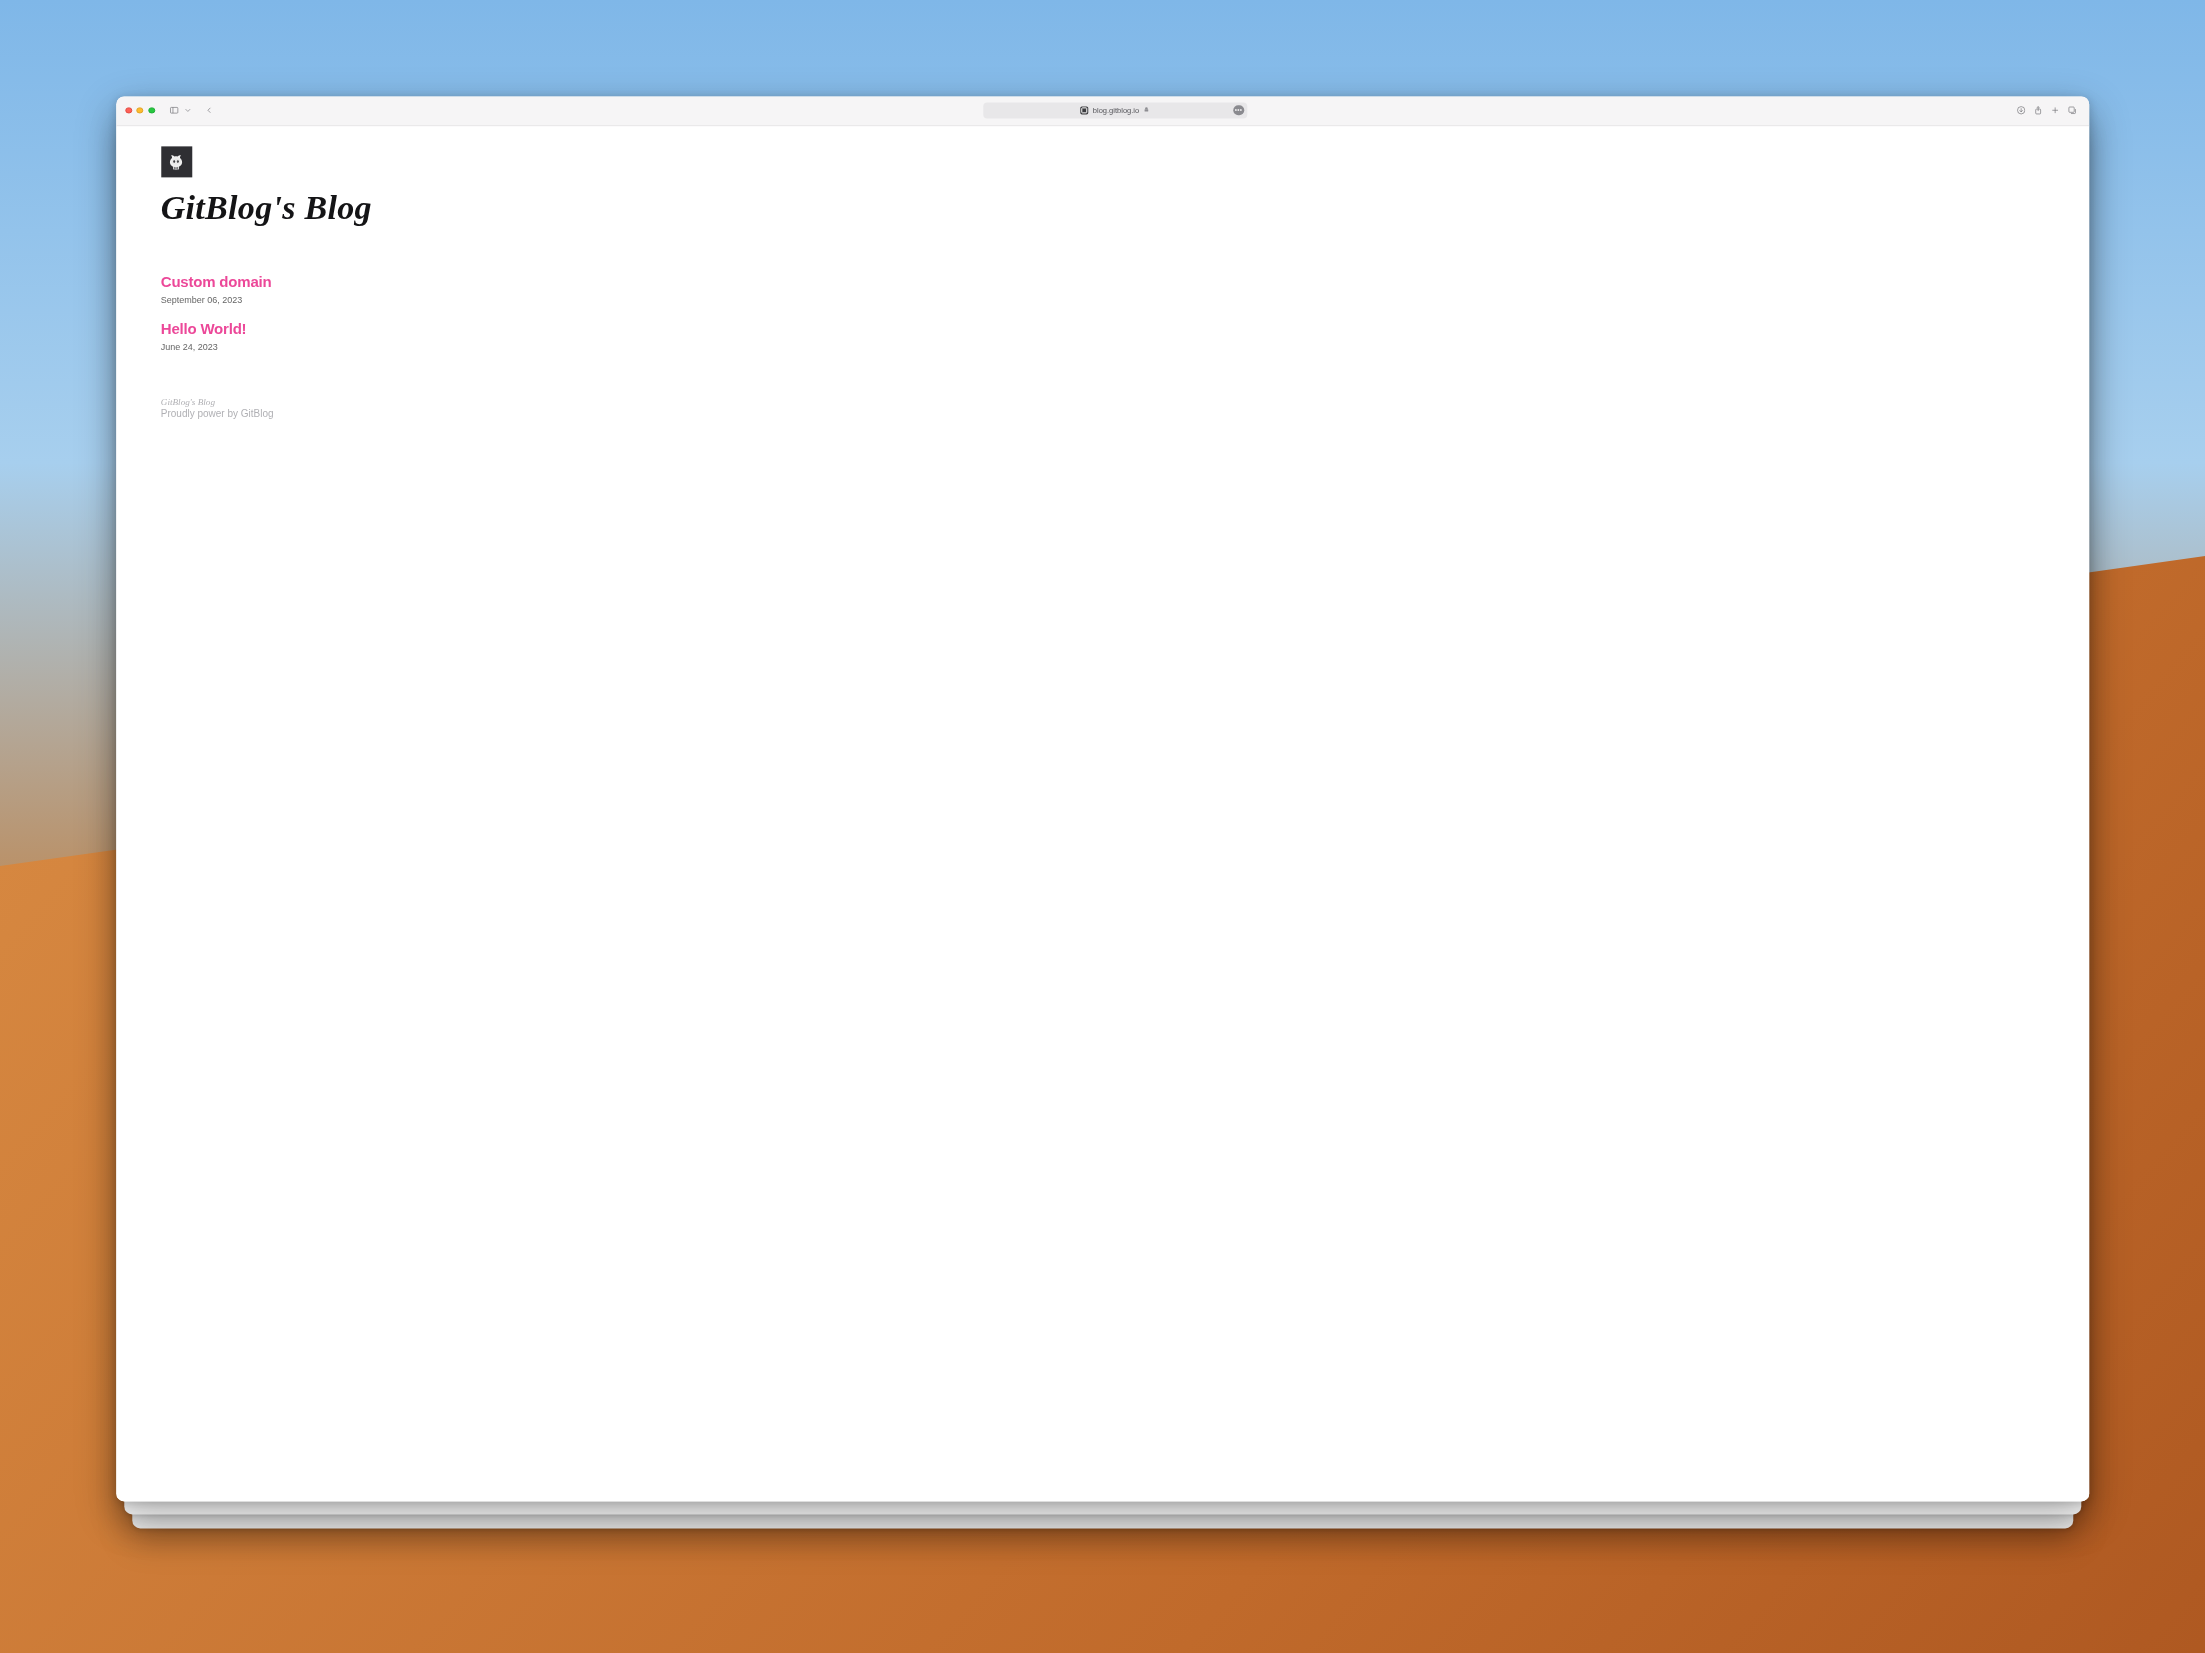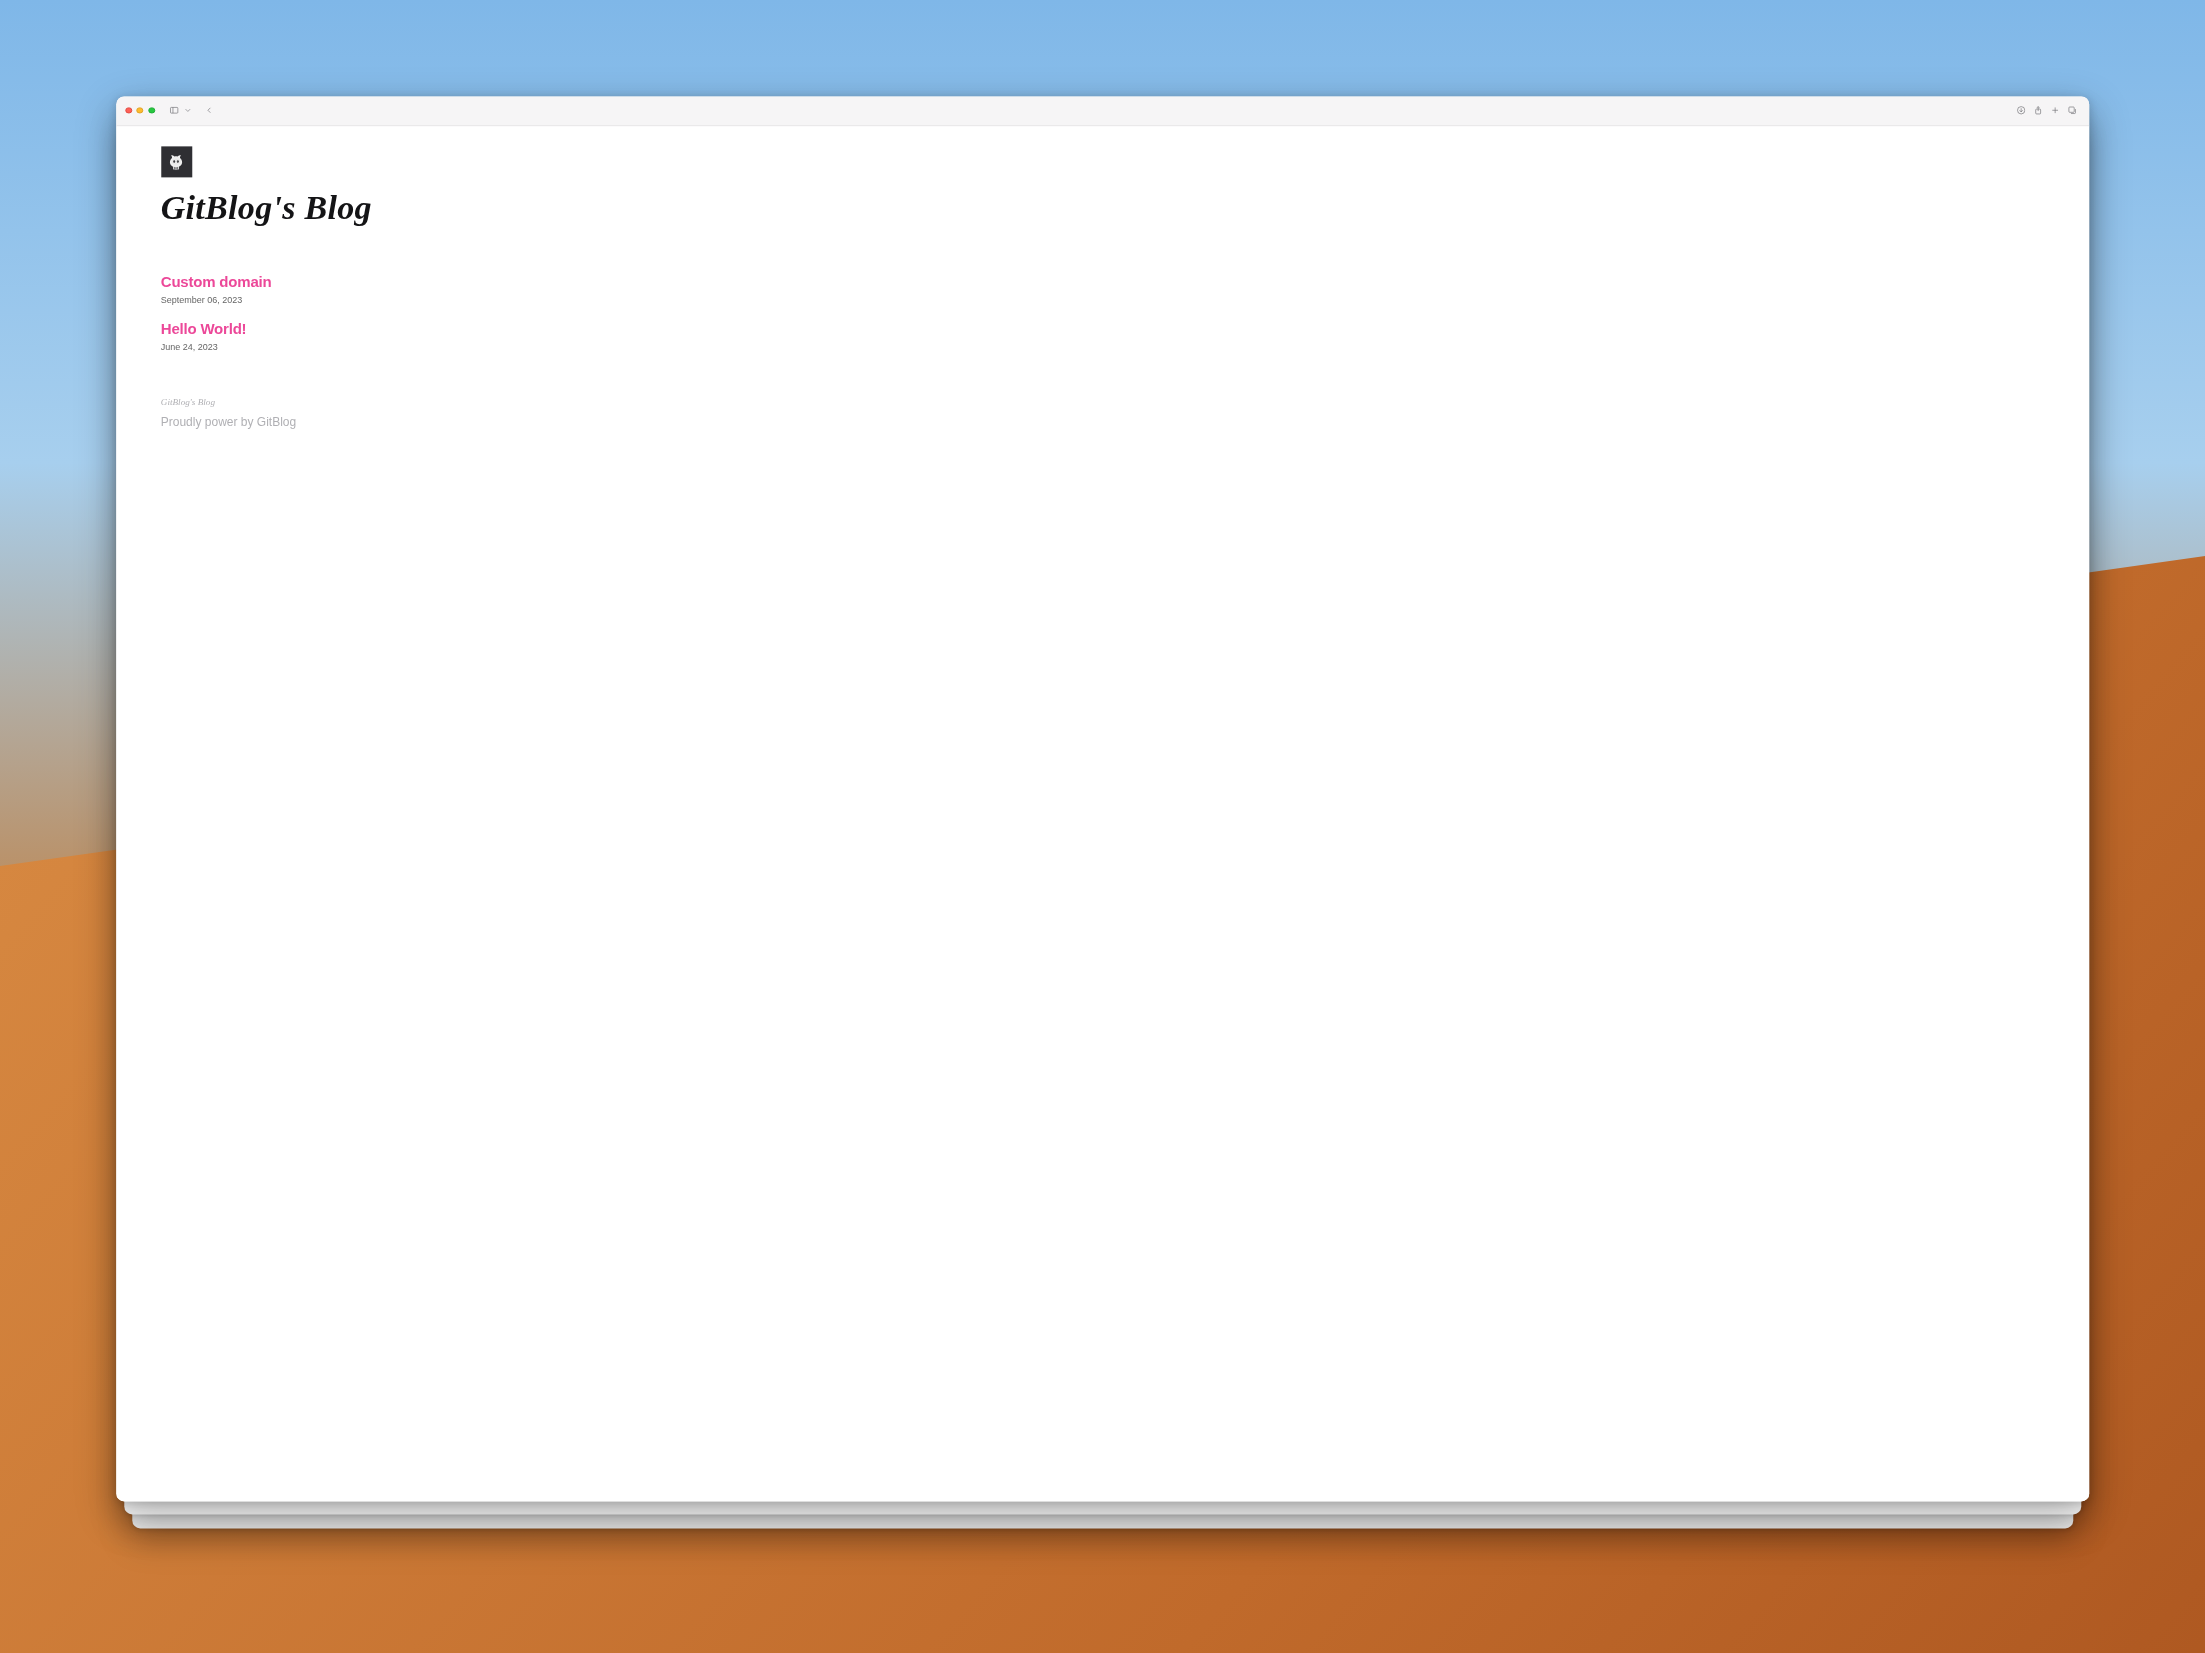--- a/index.html
+++ b/index.html
@@ -166,23 +166,23 @@
     color: #b4b4b8;
   }
   .footer .ft-title {
     font-family: "Brush Script MT", "Apple Chancery", "Segoe Script", cursive;
     font-size: 9.2px;
     font-style: italic;
     color: #b0b0b4;
     line-height: 1.1;
   }
   .footer .ft-sub {
-    font-size: 12px;
+    font-size: 10px;
     color: #b0b0b4;
-    margin-top: 8px;
+    margin-top: 1px;
   }
 </style>
 </head>
 <body>
 
 <div class="dune2"></div>
 <div class="dune"></div>
 
 <div class="window-stack">
   <div class="stack-layer l3"></div>
@@ -210,20 +210,35 @@
             </svg>
         </div>
       </div>
 
       <div class="tb-btn" style="margin-left:3.4px">
         <svg viewBox="0 0 24 24">
             <polyline points="15 18 9 12 15 6"></polyline>
           </svg>
       </div>
 
+      <div class="address-wrap">
+        <div class="address-bar">
+          <span class="siteicon"></span>
+          <span>blog.gitblog.io</span>
+          <span class="lock">
+            <svg viewBox="0 0 24 24">
+                <path d="M7 11V8a5 5 0 0 1 10 0v3"></path>
+                <rect x="5" y="11" width="14" height="9" rx="2" fill="currentColor"></rect>
+              </svg>
+          </span>
+          <span class="more">
+              <span>•••</span>
+            </span>
+        </div>
+      </div>
 
       <div class="right-tools">
         <div class="tb-btn">
           <svg viewBox="0 0 24 24">
               <circle cx="12" cy="12" r="9"></circle>
               <polyline points="8 12 12 16 16 12"></polyline>
               <line x1="12" y1="7" x2="12" y2="16"></line>
             </svg>
         </div>
         <div class="tb-btn">

